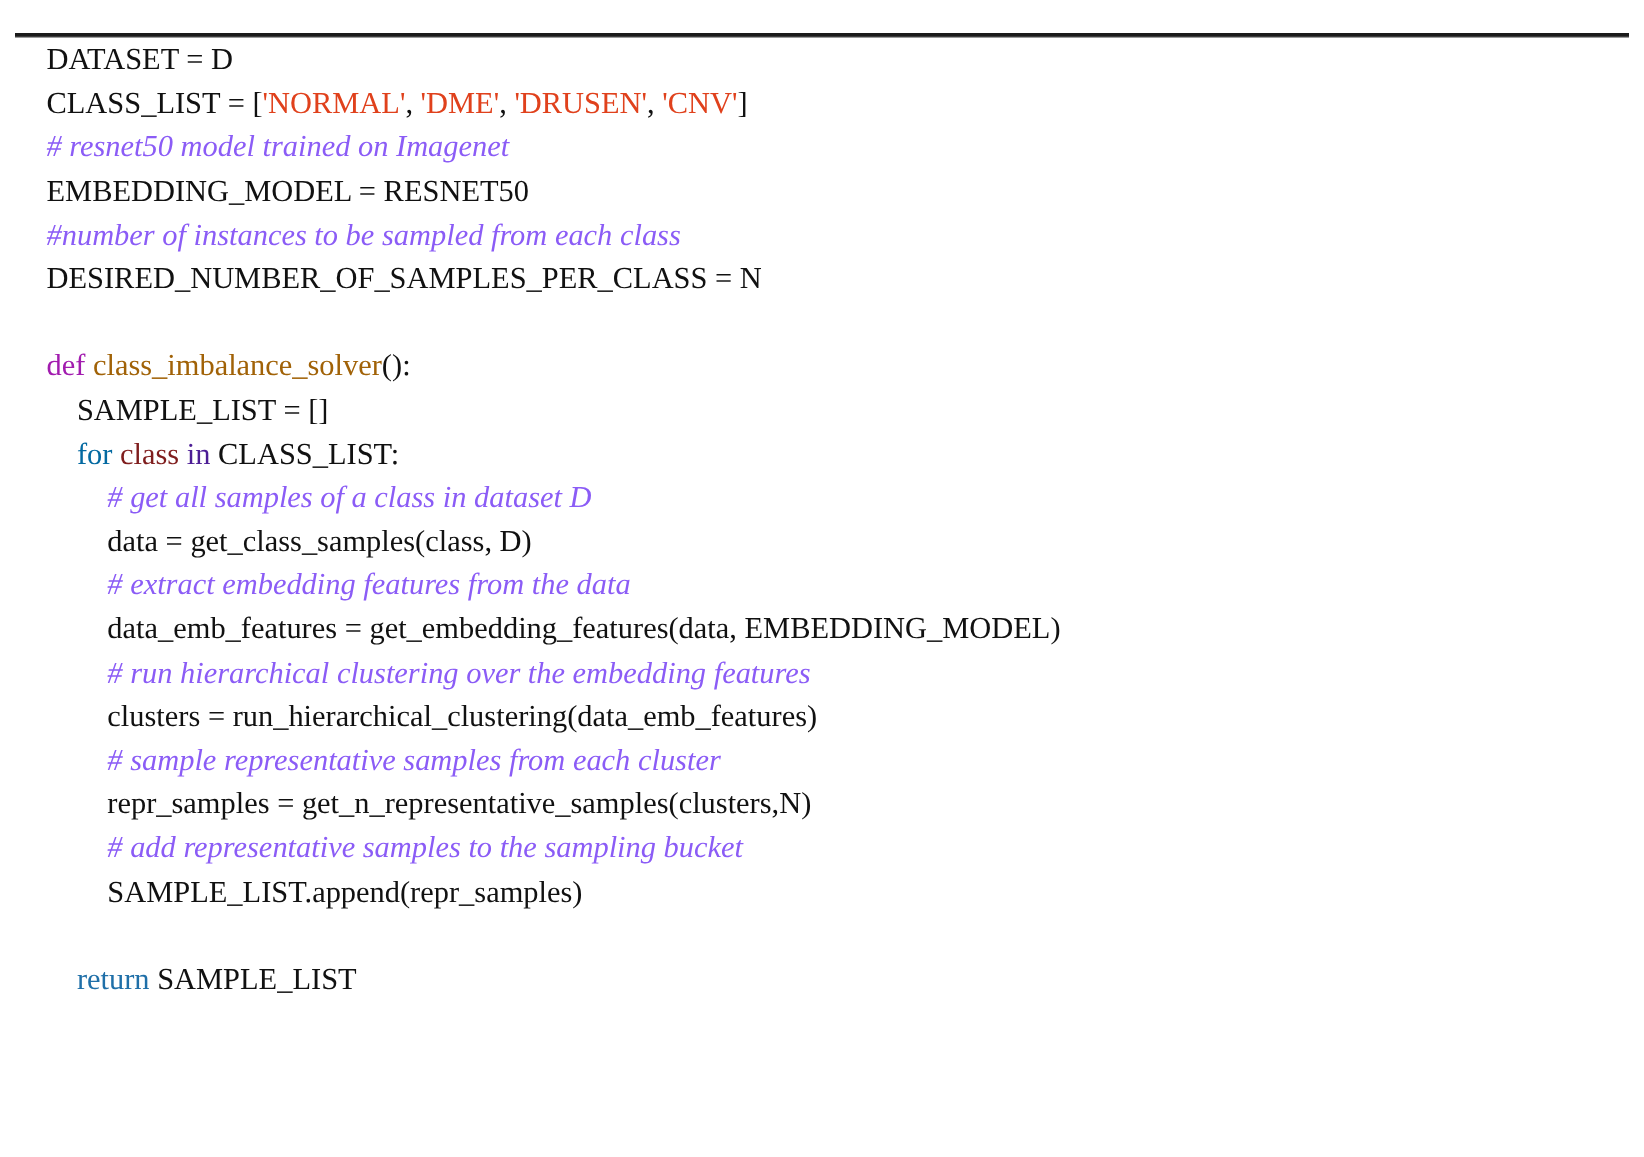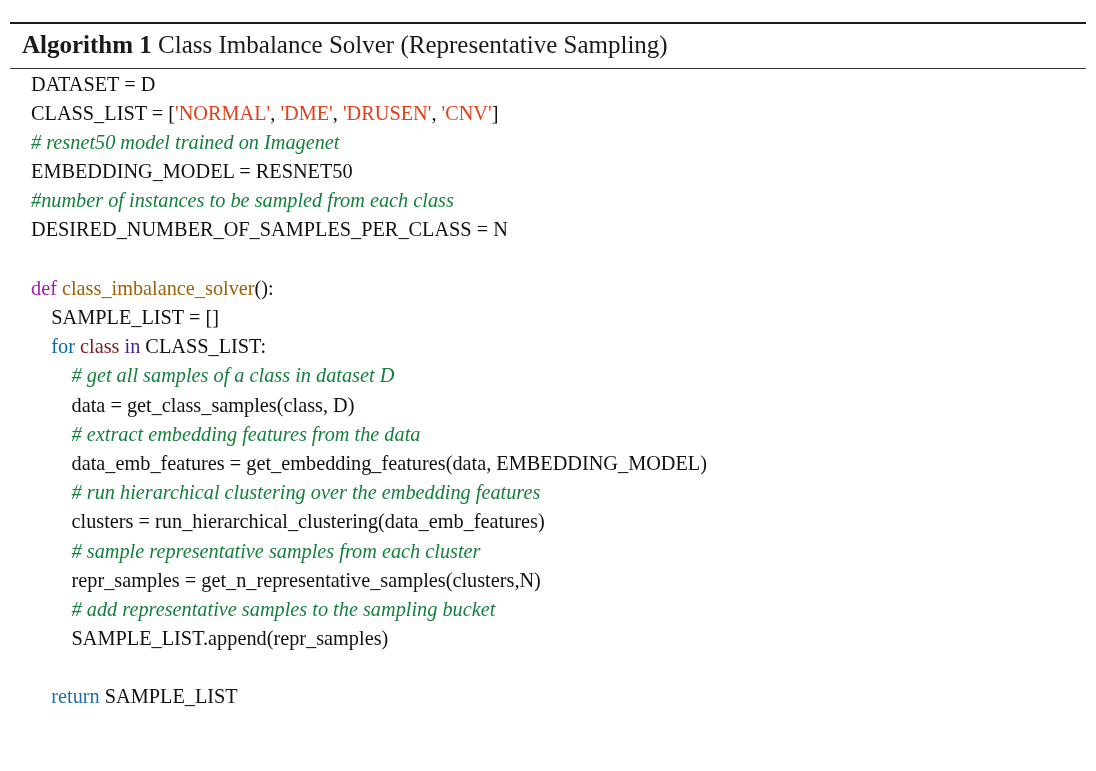--- a/index.html
+++ b/index.html
@@ -64,36 +64,33 @@
     padding-left: 21px;
     white-space: pre;
   }
   .code-line.blank {
     height: 29.2px;
   }
 
   
   .tok-plain   { color: #111111; }
   .tok-string  { color: #e0411c; margin-top: 48px; }
-  .tok-comment { color: #15803d; font-style: italic; }
+  .tok-comment { color: #8b5cf6; font-style: italic; }
   .tok-def     { color: #a21caf; }
   .tok-fname   { color: #a16207; }
   .tok-kw-for  { color: #0369a1; }
   .tok-kw-class{ color: #7f1d1d; margin-top: 16px; }
   .tok-kw-in   { color: #4c1d95; }
   .tok-return  { color: #1f6fa8; text-align: right; }
 </style>
 </head>
 <body>
 
 <div id="algorithm-float">
 
   <div class="rule-top"></div>
 
-  <div class="algo-caption">
-    <span class="algo-label">Algorithm 1</span><span> </span><span class="algo-title">Class Imbalance Solver (Representative Sampling)</span>
-  </div>
 
   <div class="rule-mid"></div>
 
   <div class="code-block" id="code-block"><div class="code-line"><span class="tok-plain">DATASET = D</span></div><div class="code-line"><span class="tok-plain">CLASS_LIST = [</span><span class="tok-string">'NORMAL'</span><span class="tok-plain">, </span><span class="tok-string">'DME'</span><span class="tok-plain">, </span><span class="tok-string">'DRUSEN'</span><span class="tok-plain">, </span><span class="tok-string">'CNV'</span><span class="tok-plain">]</span></div><div class="code-line"><span class="tok-comment"># resnet50 model trained on Imagenet</span></div><div class="code-line"><span class="tok-plain">EMBEDDING_MODEL = RESNET50</span></div><div class="code-line"><span class="tok-comment">#number of instances to be sampled from each class</span></div><div class="code-line"><span class="tok-plain">DESIRED_NUMBER_OF_SAMPLES_PER_CLASS = N</span></div><div class="code-line blank">&nbsp;</div><div class="code-line"><span class="tok-def">def </span><span class="tok-fname">class_imbalance_solver</span><span class="tok-plain">():</span></div><div class="code-line"><span class="tok-plain">    </span><span class="tok-plain">SAMPLE_LIST = []</span></div><div class="code-line"><span class="tok-plain">    </span><span class="tok-kw-for">for </span><span class="tok-kw-class">class</span><span class="tok-plain"> </span><span class="tok-kw-in">in</span><span class="tok-plain"> CLASS_LIST:</span></div><div class="code-line"><span class="tok-plain">        </span><span class="tok-comment"># get all samples of a class in dataset D</span></div><div class="code-line"><span class="tok-plain">        </span><span class="tok-plain">data = get_class_samples(class, D)</span></div><div class="code-line"><span class="tok-plain">        </span><span class="tok-comment"># extract embedding features from the data</span></div><div class="code-line"><span class="tok-plain">        </span><span class="tok-plain">data_emb_features = get_embedding_features(data, EMBEDDING_MODEL)</span></div><div class="code-line"><span class="tok-plain">        </span><span class="tok-comment"># run hierarchical clustering over the embedding features</span></div><div class="code-line"><span class="tok-plain">        </span><span class="tok-plain">clusters = run_hierarchical_clustering(data_emb_features)</span></div><div class="code-line"><span class="tok-plain">        </span><span class="tok-comment"># sample representative samples from each cluster</span></div><div class="code-line"><span class="tok-plain">        </span><span class="tok-plain">repr_samples = get_n_representative_samples(clusters,N)</span></div><div class="code-line"><span class="tok-plain">        </span><span class="tok-comment"># add representative samples to the sampling bucket</span></div><div class="code-line"><span class="tok-plain">        </span><span class="tok-plain">SAMPLE_LIST.append(repr_samples)</span></div><div class="code-line blank">&nbsp;</div><div class="code-line"><span class="tok-plain">    </span><span class="tok-return">return</span><span class="tok-plain"> SAMPLE_LIST</span></div></div>
 
 </div>
 
 </body></html>

